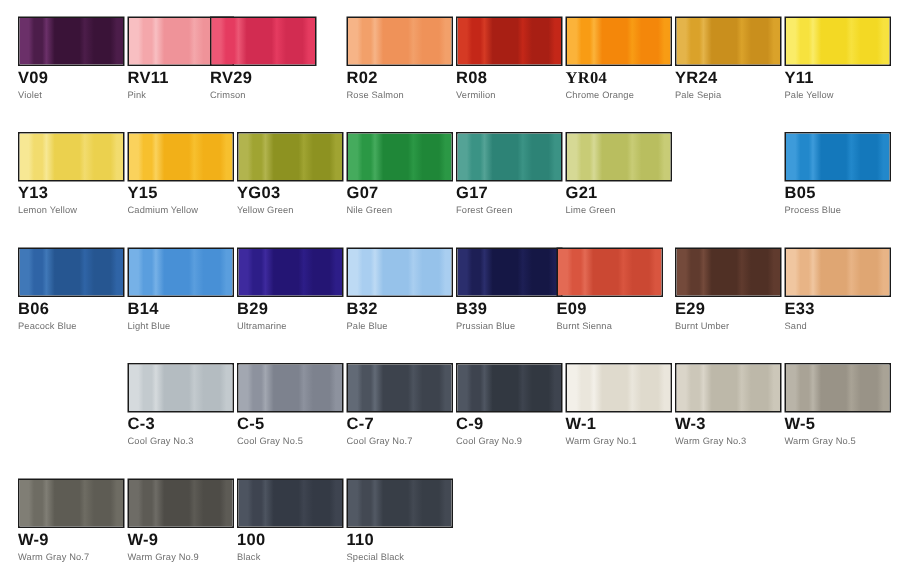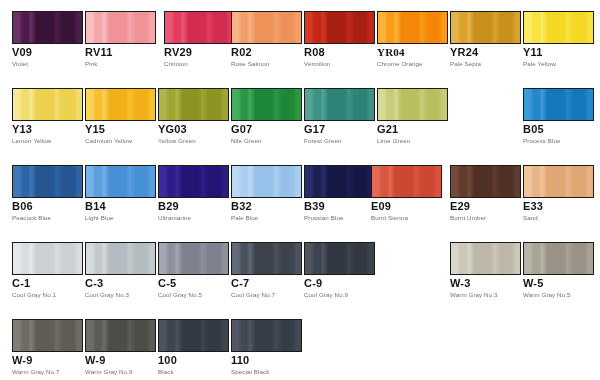--- a/index.html
+++ b/index.html
@@ -91,21 +91,21 @@
         <div class="swatch-code" style="color: rgb(20, 20, 20);">V09</div>
         <div class="swatch-name" style="color: rgb(111, 111, 111);">Violet</div>
       </div>
       <div class="swatch-cell" style="left: 85px;">
         <div class="swatch-chip" style="border-color: rgb(26, 26, 26);">
           <div class="ink" style="background: linear-gradient(90deg, rgb(248, 191, 194) 0%, rgb(248, 191, 194) 9%, rgb(244, 167, 171) 14%, rgb(244, 167, 171) 22%, rgb(248, 191, 194) 26%, rgb(239, 147, 153) 34%, rgb(239, 147, 153) 58%, rgb(244, 167, 171) 63%, rgb(239, 147, 153) 72%, rgb(239, 147, 153) 88%, rgb(244, 167, 171) 94%, rgb(244, 167, 171) 100%);"></div>
         </div>
         <div class="swatch-code" style="color: rgb(20, 20, 20);">RV11</div>
         <div class="swatch-name" style="color: rgb(111, 111, 111);">Pink</div>
       </div>
-      <div class="swatch-cell" style="left: 164px;">
+      <div class="swatch-cell" style="left: 140px;">
         <div class="swatch-chip" style="border-color: rgb(26, 26, 26);">
           <div class="ink" style="background: linear-gradient(90deg, rgb(236, 87, 117) 0%, rgb(236, 87, 117) 9%, rgb(229, 59, 96) 14%, rgb(229, 59, 96) 22%, rgb(236, 87, 117) 26%, rgb(210, 44, 81) 34%, rgb(210, 44, 81) 58%, rgb(229, 59, 96) 63%, rgb(210, 44, 81) 72%, rgb(210, 44, 81) 88%, rgb(229, 59, 96) 94%, rgb(229, 59, 96) 100%);"></div>
         </div>
         <div class="swatch-code" style="color: rgb(20, 20, 20);">RV29</div>
         <div class="swatch-name" style="color: rgb(111, 111, 111);">Crimson</div>
       </div>
       <div class="swatch-cell" style="left: 231px;">
         <div class="swatch-chip" style="border-color: rgb(26, 26, 26);">
           <div class="ink" style="background: linear-gradient(90deg, rgb(246, 180, 135) 0%, rgb(246, 180, 135) 9%, rgb(242, 160, 106) 14%, rgb(242, 160, 106) 22%, rgb(246, 180, 135) 26%, rgb(239, 146, 89) 34%, rgb(239, 146, 89) 58%, rgb(242, 160, 106) 63%, rgb(239, 146, 89) 72%, rgb(239, 146, 89) 88%, rgb(242, 160, 106) 94%, rgb(242, 160, 106) 100%);"></div>
         </div>
@@ -244,27 +244,20 @@
       </div>
       <div class="swatch-cell" style="left: 523px;">
         <div class="swatch-chip" style="border-color: rgb(26, 26, 26);">
           <div class="ink" style="background: linear-gradient(90deg, rgb(240, 198, 160) 0%, rgb(240, 198, 160) 9%, rgb(232, 180, 134) 14%, rgb(232, 180, 134) 22%, rgb(240, 198, 160) 26%, rgb(223, 166, 115) 34%, rgb(223, 166, 115) 58%, rgb(232, 180, 134) 63%, rgb(223, 166, 115) 72%, rgb(223, 166, 115) 88%, rgb(232, 180, 134) 94%, rgb(232, 180, 134) 100%);"></div>
         </div>
         <div class="swatch-code" style="color: rgb(20, 20, 20);">E33</div>
         <div class="swatch-name" style="color: rgb(111, 111, 111);">Sand</div>
       </div>
     </div>
     <div class="swatch-row" style="top: 231px;">
-      <div class="swatch-cell" style="left: 12px;">
-        <div class="swatch-chip" style="border-color: rgb(26, 26, 26);">
-          <div class="ink" style="background: linear-gradient(90deg, rgb(230, 233, 235) 0%, rgb(230, 233, 235) 9%, rgb(217, 221, 224) 14%, rgb(217, 221, 224) 22%, rgb(230, 233, 235) 26%, rgb(203, 208, 212) 34%, rgb(203, 208, 212) 58%, rgb(217, 221, 224) 63%, rgb(203, 208, 212) 72%, rgb(203, 208, 212) 88%, rgb(217, 221, 224) 94%, rgb(217, 221, 224) 100%);"></div>
-        </div>
-        <div class="swatch-code" style="color: rgb(20, 20, 20);">C-1</div>
-        <div class="swatch-name" style="color: rgb(111, 111, 111);">Cool Gray No.1</div>
-      </div>
       <div class="swatch-cell" style="left: 85px;">
         <div class="swatch-chip" style="border-color: rgb(26, 26, 26);">
           <div class="ink" style="background: linear-gradient(90deg, rgb(213, 218, 221) 0%, rgb(213, 218, 221) 9%, rgb(195, 202, 206) 14%, rgb(195, 202, 206) 22%, rgb(213, 218, 221) 26%, rgb(180, 188, 193) 34%, rgb(180, 188, 193) 58%, rgb(195, 202, 206) 63%, rgb(180, 188, 193) 72%, rgb(180, 188, 193) 88%, rgb(195, 202, 206) 94%, rgb(195, 202, 206) 100%);"></div>
         </div>
         <div class="swatch-code" style="color: rgb(20, 20, 20);">C-3</div>
         <div class="swatch-name" style="color: rgb(111, 111, 111);">Cool Gray No.3</div>
       </div>
       <div class="swatch-cell" style="left: 158px;">
         <div class="swatch-chip" style="border-color: rgb(26, 26, 26);">
           <div class="ink" style="background: linear-gradient(90deg, rgb(162, 167, 177) 0%, rgb(162, 167, 177) 9%, rgb(141, 146, 158) 14%, rgb(141, 146, 158) 22%, rgb(162, 167, 177) 26%, rgb(125, 130, 142) 34%, rgb(125, 130, 142) 58%, rgb(141, 146, 158) 63%, rgb(125, 130, 142) 72%, rgb(125, 130, 142) 88%, rgb(141, 146, 158) 94%, rgb(141, 146, 158) 100%);"></div>
@@ -279,20 +272,27 @@
         <div class="swatch-code" style="color: rgb(20, 20, 20);">C-7</div>
         <div class="swatch-name" style="color: rgb(111, 111, 111);">Cool Gray No.7</div>
       </div>
       <div class="swatch-cell" style="left: 304px;">
         <div class="swatch-chip" style="border-color: rgb(26, 26, 26);">
           <div class="ink" style="background: linear-gradient(90deg, rgb(79, 86, 98) 0%, rgb(79, 86, 98) 9%, rgb(62, 68, 79) 14%, rgb(62, 68, 79) 22%, rgb(79, 86, 98) 26%, rgb(50, 56, 65) 34%, rgb(50, 56, 65) 58%, rgb(62, 68, 79) 63%, rgb(50, 56, 65) 72%, rgb(50, 56, 65) 88%, rgb(62, 68, 79) 94%, rgb(62, 68, 79) 100%);"></div>
         </div>
         <div class="swatch-code" style="color: rgb(20, 20, 20);">C-9</div>
         <div class="swatch-name" style="color: rgb(111, 111, 111);">Cool Gray No.9</div>
       </div>
+      <div class="swatch-cell" style="left: 377px;">
+        <div class="swatch-chip" style="border-color: rgb(26, 26, 26);">
+          <div class="ink" style="background: linear-gradient(90deg, rgb(243, 240, 233) 0%, rgb(243, 240, 233) 9%, rgb(234, 230, 220) 14%, rgb(234, 230, 220) 22%, rgb(243, 240, 233) 26%, rgb(223, 218, 205) 34%, rgb(223, 218, 205) 58%, rgb(234, 230, 220) 63%, rgb(223, 218, 205) 72%, rgb(223, 218, 205) 88%, rgb(234, 230, 220) 94%, rgb(234, 230, 220) 100%);"></div>
+        </div>
+        <div class="swatch-code" style="color: rgb(20, 20, 20);">W-1</div>
+        <div class="swatch-name" style="color: rgb(111, 111, 111);">Warm Gray No.1</div>
+      </div>
       <div class="swatch-cell" style="left: 450px;">
         <div class="swatch-chip" style="border-color: rgb(26, 26, 26);">
           <div class="ink" style="background: linear-gradient(90deg, rgb(218, 213, 201) 0%, rgb(218, 213, 201) 9%, rgb(204, 199, 185) 14%, rgb(204, 199, 185) 22%, rgb(218, 213, 201) 26%, rgb(189, 184, 169) 34%, rgb(189, 184, 169) 58%, rgb(204, 199, 185) 63%, rgb(189, 184, 169) 72%, rgb(189, 184, 169) 88%, rgb(204, 199, 185) 94%, rgb(204, 199, 185) 100%);"></div>
         </div>
         <div class="swatch-code" style="color: rgb(20, 20, 20);">W-3</div>
         <div class="swatch-name" style="color: rgb(111, 111, 111);">Warm Gray No.3</div>
       </div>
       <div class="swatch-cell" style="left: 523px;">
         <div class="swatch-chip" style="border-color: rgb(26, 26, 26);">
           <div class="ink" style="background: linear-gradient(90deg, rgb(185, 180, 168) 0%, rgb(185, 180, 168) 9%, rgb(169, 163, 150) 14%, rgb(169, 163, 150) 22%, rgb(185, 180, 168) 26%, rgb(153, 147, 135) 34%, rgb(153, 147, 135) 58%, rgb(169, 163, 150) 63%, rgb(153, 147, 135) 72%, rgb(153, 147, 135) 88%, rgb(169, 163, 150) 94%, rgb(169, 163, 150) 100%);"></div>

